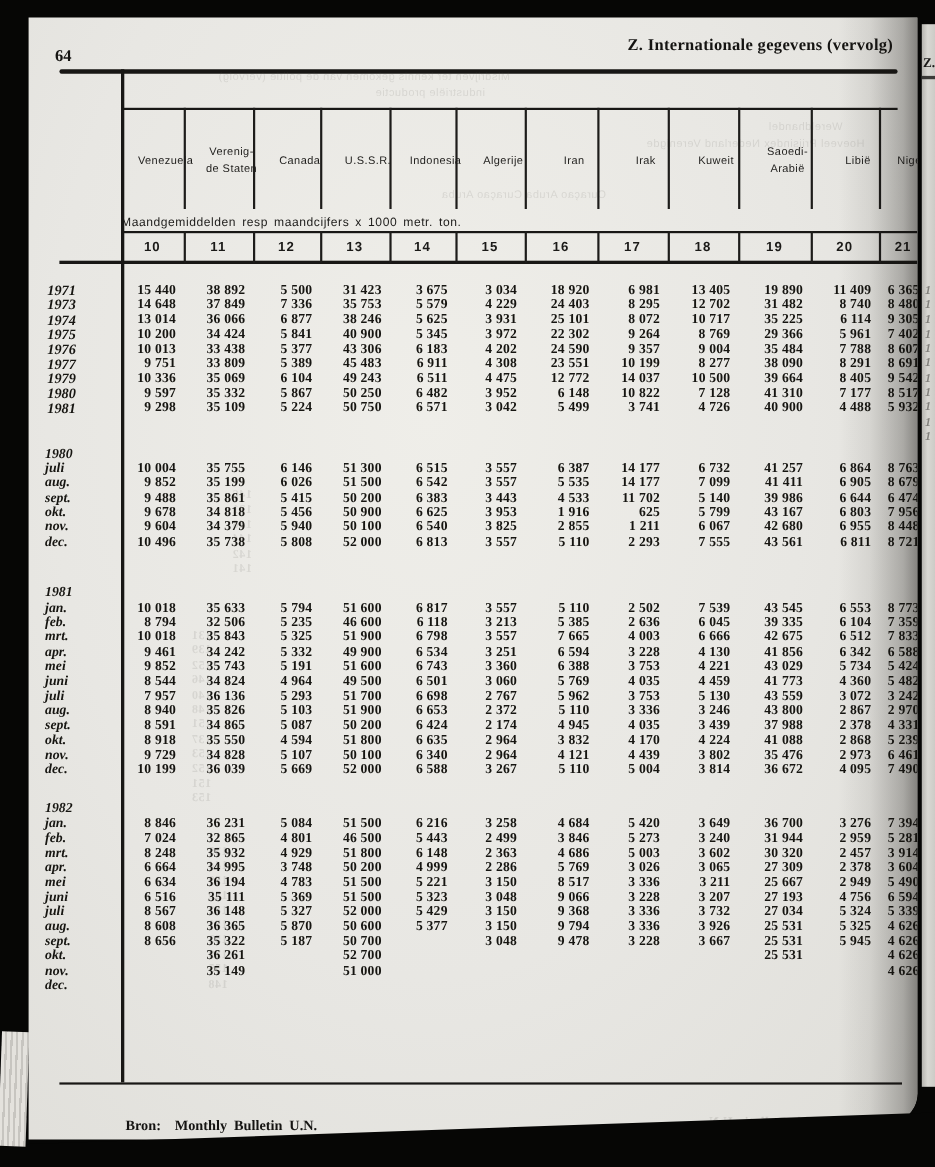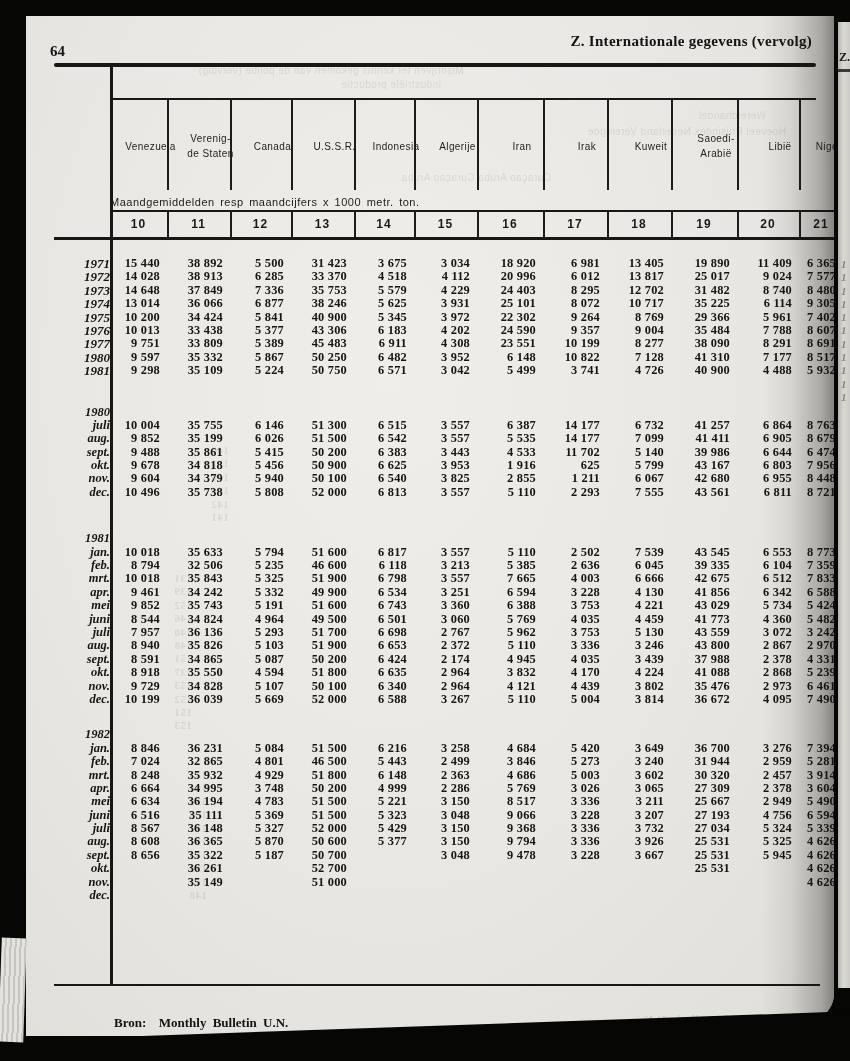--- a/index.html
+++ b/index.html
@@ -37,21 +37,21 @@
   .unit-note{position:absolute;left:84px;top:180px;width:706px;text-align:left;
         font:400 11px "Liberation Sans", sans-serif;letter-spacing:0.5px;word-spacing:2px;color:#1d1c1a;}
   .nrow{position:absolute;left:0;top:196px;width:817px;height:24px;display:grid;align-items:center;}
   .ncell{text-align:center;font:600 12px "Liberation Sans", sans-serif;letter-spacing:1px;color:#1b1a18;}
 
   .cols{display:grid;}
   #tbody{position:absolute;left:0;top:240px;width:817px;}
   .trow{height:13.4px;line-height:13.4px;}
   .cell{text-align:right;padding-right:7px;font:600 12.4px "Liberation Serif", serif;
         letter-spacing:0.2px;color:#161511;white-space:nowrap;}
-  .stub{text-align:right;padding-left:15px;font:600 italic 12.5px "Liberation Serif", serif;
+  .stub{text-align:left;padding-left:15px;font:600 italic 12.5px "Liberation Serif", serif;
         color:#161511;white-space:nowrap;}
   .g0 .stub{font-size:13px;padding-left:17px;}
   .g1{margin-top:28px;} .g2{margin-top:33px;} .g3{margin-top:22px;}
 
   .footer{position:absolute;left:88px;top:999px;font:700 13px "Liberation Serif", serif;
         color:#151412;word-spacing:3px;white-space:pre;}
 
   
   .ghost{position:absolute;transform:scaleX(-1);color:#55524c;opacity:0.13;pointer-events:none;
         font:400 10px "Liberation Sans", sans-serif;letter-spacing:0.5px;white-space:pre-line;}
@@ -138,35 +138,20 @@
             <div class="cell">3 675</div>
             <div class="cell">3 034</div>
             <div class="cell">18 920</div>
             <div class="cell">6 981</div>
             <div class="cell">13 405</div>
             <div class="cell">19 890</div>
             <div class="cell">11 409</div>
             <div class="cell">6 365</div>
           </div>
           <div class="trow cols" style="grid-template-columns: 84px 57px 63px 61px 63px 60px 63px 66px 64px 64px 66px 62px 44px;">
-            <div class="stub">1972</div>
-            <div class="cell">14 028</div>
-            <div class="cell">38 913</div>
-            <div class="cell">6 285</div>
-            <div class="cell">33 370</div>
-            <div class="cell">4 518</div>
-            <div class="cell">4 112</div>
-            <div class="cell">20 996</div>
-            <div class="cell">6 012</div>
-            <div class="cell">13 817</div>
-            <div class="cell">25 017</div>
-            <div class="cell">9 024</div>
-            <div class="cell">7 577</div>
-          </div>
-          <div class="trow cols" style="grid-template-columns: 84px 57px 63px 61px 63px 60px 63px 66px 64px 64px 66px 62px 44px;">
             <div class="stub">1973</div>
             <div class="cell">14 648</div>
             <div class="cell">37 849</div>
             <div class="cell">7 336</div>
             <div class="cell">35 753</div>
             <div class="cell">5 579</div>
             <div class="cell">4 229</div>
             <div class="cell">24 403</div>
             <div class="cell">8 295</div>
             <div class="cell">12 702</div>
@@ -226,20 +211,35 @@
             <div class="cell">5 389</div>
             <div class="cell">45 483</div>
             <div class="cell">6 911</div>
             <div class="cell">4 308</div>
             <div class="cell">23 551</div>
             <div class="cell">10 199</div>
             <div class="cell">8 277</div>
             <div class="cell">38 090</div>
             <div class="cell">8 291</div>
             <div class="cell">8 691</div>
+          </div>
+          <div class="trow cols" style="grid-template-columns: 84px 57px 63px 61px 63px 60px 63px 66px 64px 64px 66px 62px 44px;">
+            <div class="stub">1979</div>
+            <div class="cell">10 336</div>
+            <div class="cell">35 069</div>
+            <div class="cell">6 104</div>
+            <div class="cell">49 243</div>
+            <div class="cell">6 511</div>
+            <div class="cell">4 475</div>
+            <div class="cell">12 772</div>
+            <div class="cell">14 037</div>
+            <div class="cell">10 500</div>
+            <div class="cell">39 664</div>
+            <div class="cell">8 405</div>
+            <div class="cell">9 542</div>
           </div>
           <div class="trow cols" style="grid-template-columns: 84px 57px 63px 61px 63px 60px 63px 66px 64px 64px 66px 62px 44px;">
             <div class="stub">1980</div>
             <div class="cell">9 597</div>
             <div class="cell">35 332</div>
             <div class="cell">5 867</div>
             <div class="cell">50 250</div>
             <div class="cell">6 482</div>
             <div class="cell">3 952</div>
             <div class="cell">6 148</div>

